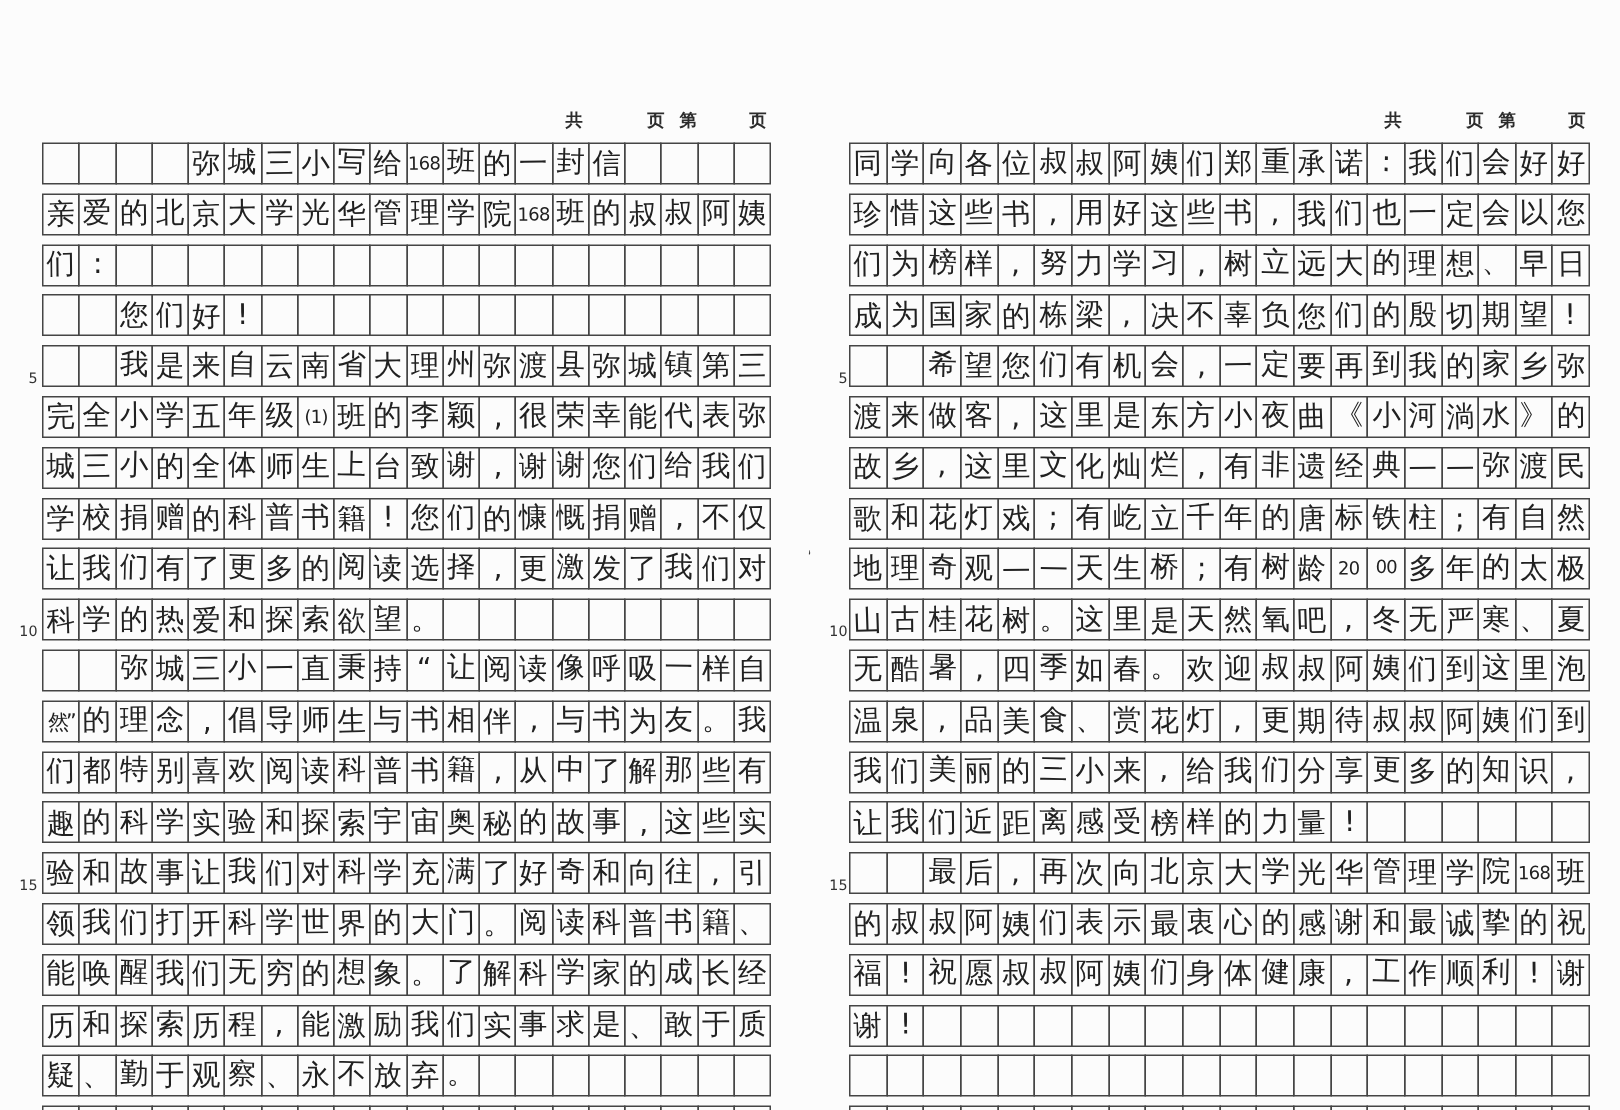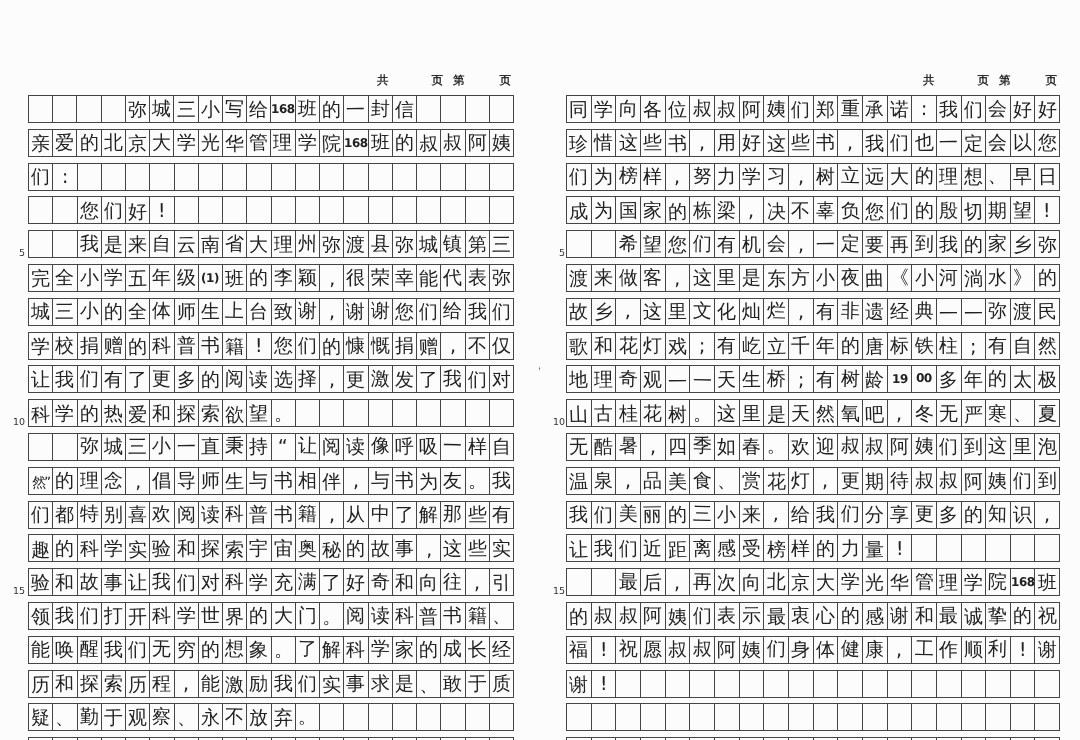--- a/index.html
+++ b/index.html
@@ -29,21 +29,21 @@
     overflow:visible;
   }
   .grid-row .cell:first-child{margin-left:0;}
   .cell span{
     display:inline-block;white-space:nowrap;
     font-size:19px;line-height:1;color:#212121;
     transform:rotate(-0.6deg);
   }
   .grid-row:nth-child(odd) .cell:nth-child(3n) span{transform:rotate(1.4deg) translateY(-1px);}
   .grid-row:nth-child(even) .cell:nth-child(4n+1) span{transform:rotate(-1.8deg) translateY(1px);}
-  .cell span.digits{font-size:12px;letter-spacing:-0.5px;font-weight:bold;}
+  .cell span.digits{font-size:12px;letter-spacing:-0.5px;font-weight:normal;}
   .cell span.tight{font-size:14px;letter-spacing:-2px;}
   .line-num{
     position:absolute;font-size:9.5px;color:#333;width:14px;text-align:right;
   }
   #sheet-left .line-num{left:-17px;}
   #sheet-right .line-num{left:-15px;}
   #stray-mark{
     position:absolute;left:539px;top:360px;
     font-size:11px;color:#3a3a3a;transform:rotate(40deg);
   }
@@ -1673,21 +1673,21 @@
         <div class="cell">
           <span>有</span>
         </div>
         <div class="cell">
           <span>树</span>
         </div>
         <div class="cell">
           <span>龄</span>
         </div>
         <div class="cell">
-          <span class="digits">19</span>
+          <span class="digits">20</span>
         </div>
         <div class="cell">
           <span class="digits">00</span>
         </div>
         <div class="cell">
           <span>多</span>
         </div>
         <div class="cell">
           <span>年</span>
         </div>

